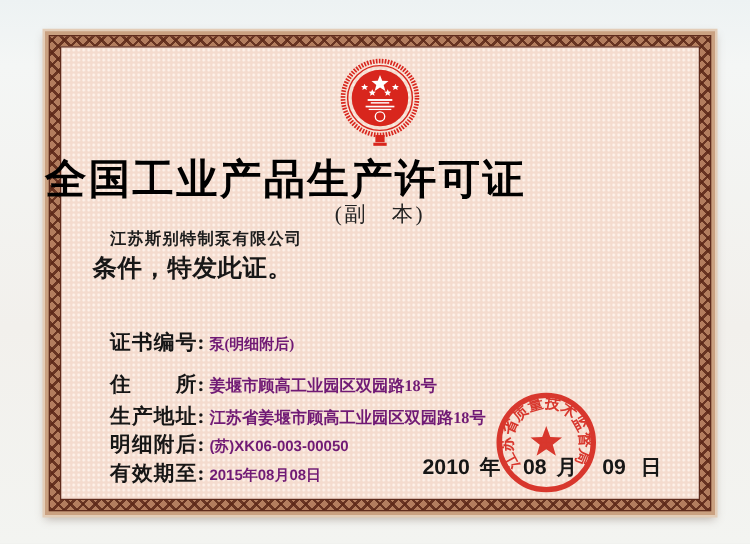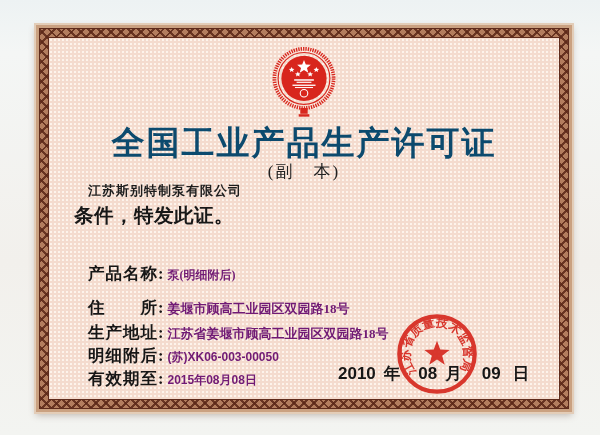--- a/index.html
+++ b/index.html
@@ -15,23 +15,23 @@
       repeating-linear-gradient(-45deg,rgba(92,40,24,.85) 0 2px,rgba(0,0,0,0) 2px 7px);}
   .cert-inner{position:absolute;inset:12px;border:1px solid #5e2b1c;background-color:#f4dbce;
     background-image:radial-gradient(circle,rgba(255,247,240,.85) 1px,rgba(0,0,0,0) 1.2px);
     background-size:4px 4px;}
   .content{position:absolute;inset:0;z-index:2;}
 
   
   .emblem{position:absolute;left:231px;top:20px;width:74px;height:80px;}
 
   
-  .title{position:absolute;left:0;top:96px;width:100%;text-align:center;
+  .title{position:absolute;left:0;top:96px;width:100%;
     font-family:"Liberation Sans","DejaVu Sans",sans-serif;
-    font-size:33px;font-weight:700;letter-spacing:2px;color:#0c4a6e;white-space:nowrap;}
+    font-size:33px;font-weight:700;letter-spacing:2px;color:#000000;white-space:nowrap;}
   .subtitle{position:absolute;left:0;top:135px;width:100%;text-align:center;
     font-size:17px;letter-spacing:2px;color:#222;}
 
   .company{position:absolute;left:52px;top:157px;font-size:13px;font-weight:700;
     letter-spacing:1px;white-space:nowrap;}
 
   .statement{position:absolute;left:38px;top:177px;font-size:19.5px;font-weight:700;
     line-height:28px;letter-spacing:.5px;color:#171717;}
   .statement .l1{text-indent:38px;white-space:nowrap;}
   .statement .l2{white-space:nowrap;}
@@ -91,21 +91,21 @@
       <div class="title">全国工业产品生产许可证</div>
       <div class="subtitle">(副　本)</div>
 
       <div class="company">江苏斯别特制泵有限公司</div>
 
       <div class="statement">
         <div class="l2">条件，特发此证。</div>
       </div>
 
       <div class="row r0">
-        <span class="lbl">产品名称:</span><span class="val v-sm">泵(明细附后)</span>
+        <span class="lbl">证书编号:</span><span class="val v-sm">泵(明细附后)</span>
       </div>
       <div class="row r1">
         <span class="lbl">住　　所:</span><span class="val v-md">姜堰市顾高工业园区双园路18号</span>
       </div>
       <div class="row r2">
         <span class="lbl">生产地址:</span><span class="val v-md">江苏省姜堰市顾高工业园区双园路18号</span>
       </div>
       <div class="row r3">
         <span class="lbl">明细附后:</span><span class="val v-lg">(苏)XK06-003-00050</span>
       </div>

